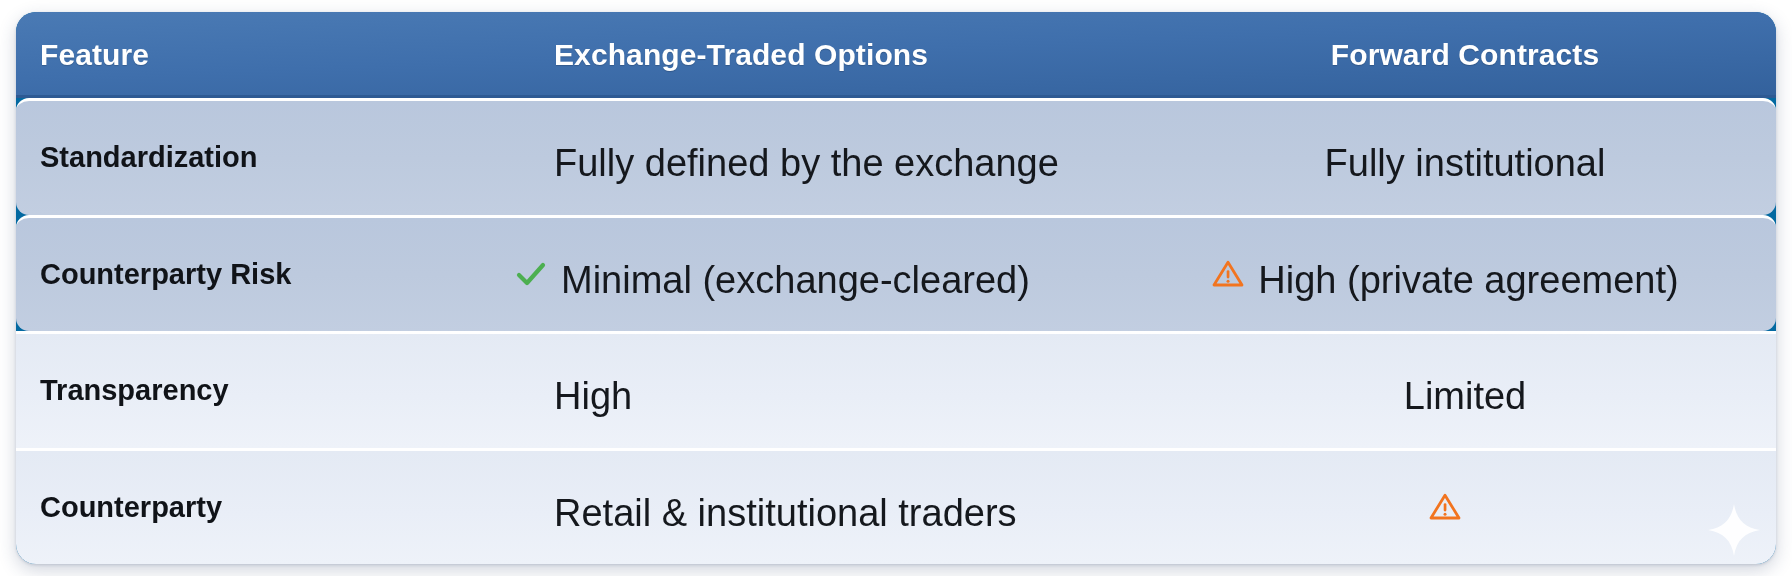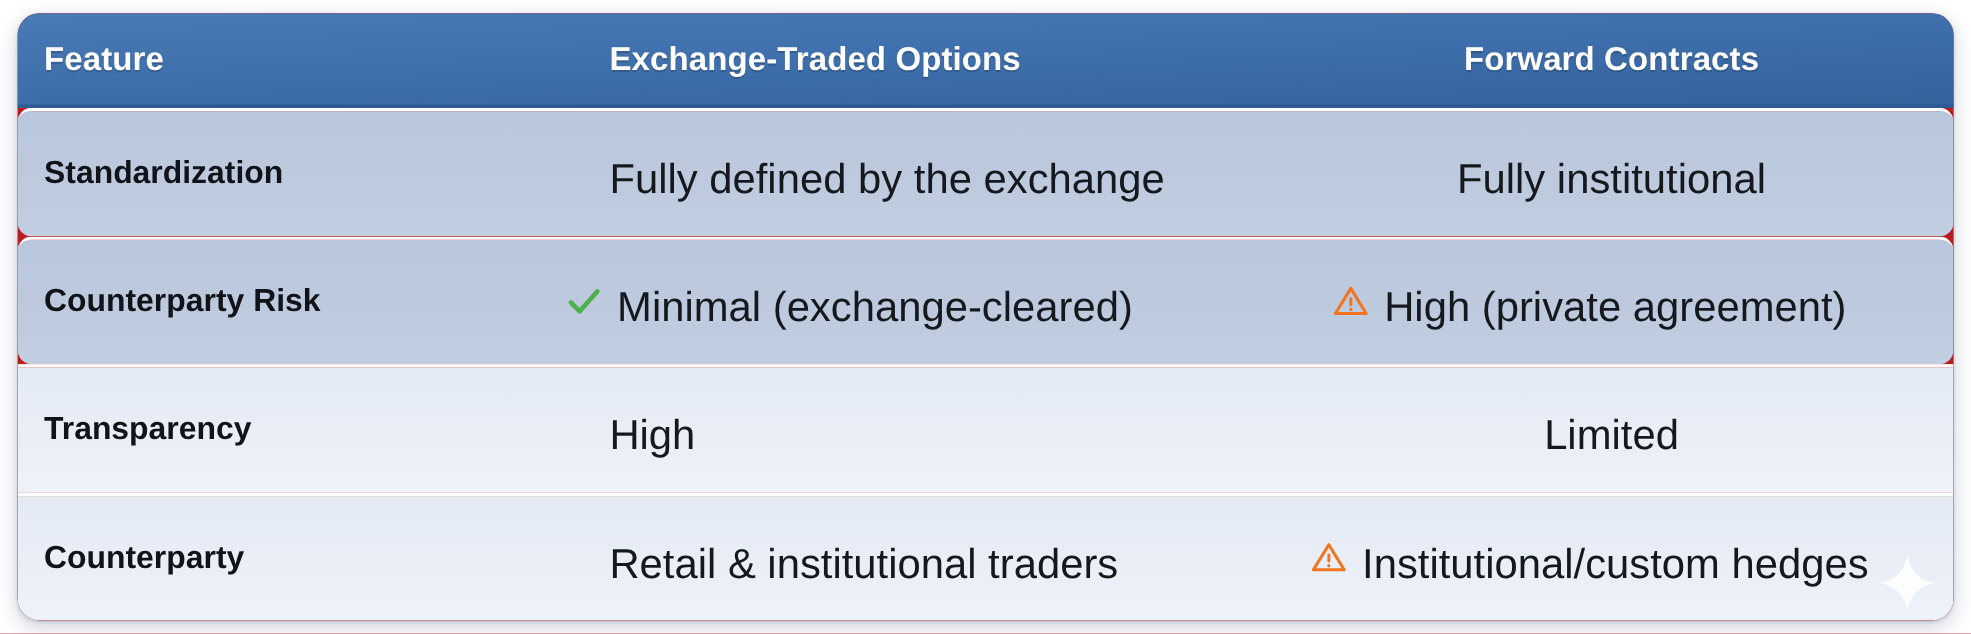--- a/index.html
+++ b/index.html
@@ -28,21 +28,21 @@
   .table {
     position: relative;
     width: 100%;
     height: 100%;
     border-radius: 20px;
     overflow: hidden;
     box-shadow: 0 6px 18px rgba(40, 60, 100, 0.22),
                 0 1px 3px rgba(40, 60, 100, 0.18);
     display: flex;
     flex-direction: column;
-    background: #b91c1c;
+    background: #0369a1;
   }
 
   
   .thead {
     flex: 0 0 86px;
     display: flex;
     align-items: center;
     background: linear-gradient(178deg, #4a7ab4 0%, #3f6fac 45%, #33619c 100%);
     position: relative;
   }
@@ -229,21 +229,20 @@
       </div>
       <div class="c-right">
         <span class="cellwrap indent-icon">
           <span class="icon">
             <svg width="34" height="34" viewBox="0 0 34 34" aria-hidden="true">
               <path d="M17 5.2 L31 28 L3 28 Z" fill="none" stroke="#f2741f" stroke-width="2.8" stroke-linejoin="round"></path>
               <rect x="15.7" y="13.2" width="2.7" height="8.2" rx="1.35" fill="#f2741f"></rect>
               <circle cx="17.05" cy="24.3" r="1.5" fill="#f2741f"></circle>
             </svg>
           </span>
-          <span class="cell-text">Institutional/custom hedges</span>
         </span>
       </div>
 
       <span class="sparkle">
         <svg width="56" height="56" viewBox="0 0 56 56" aria-hidden="true">
           <path d="M28 2 C30.5 17.5 38.5 25.5 54 28 C38.5 30.5 30.5 38.5 28 54
                    C25.5 38.5 17.5 30.5 2 28 C17.5 25.5 25.5 17.5 28 2 Z" fill="#ffffff" fill-opacity="0.92"></path>
         </svg>
       </span>
     </div>

